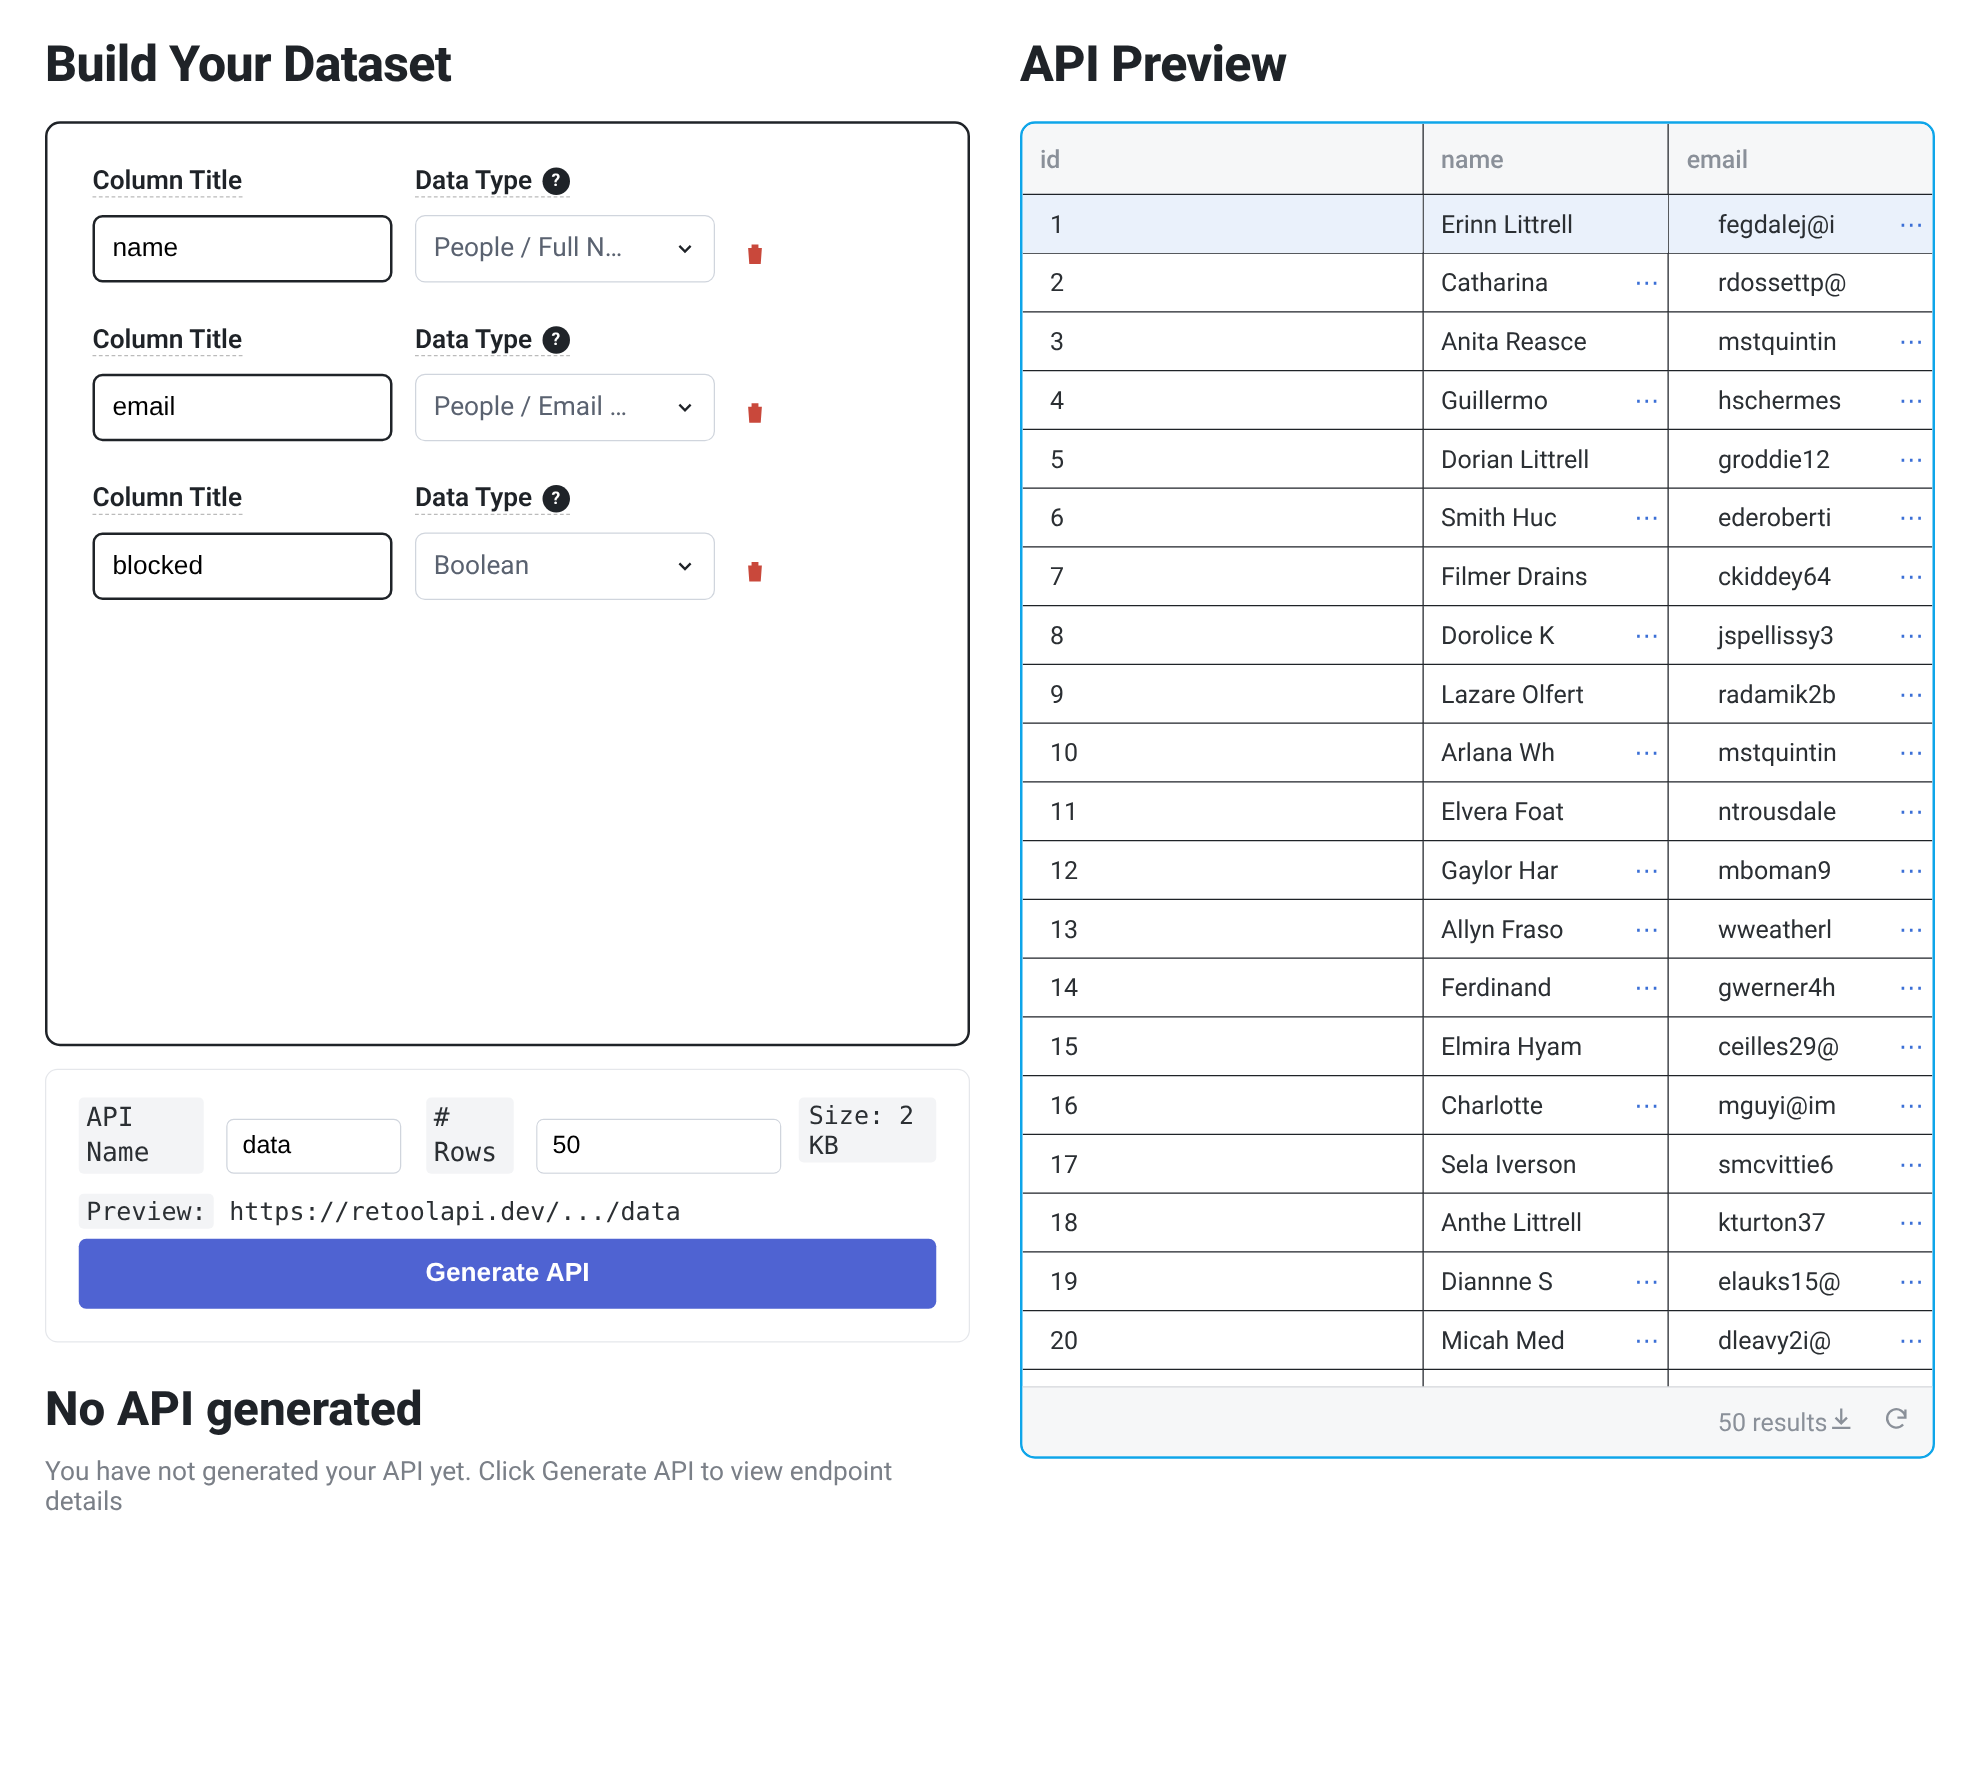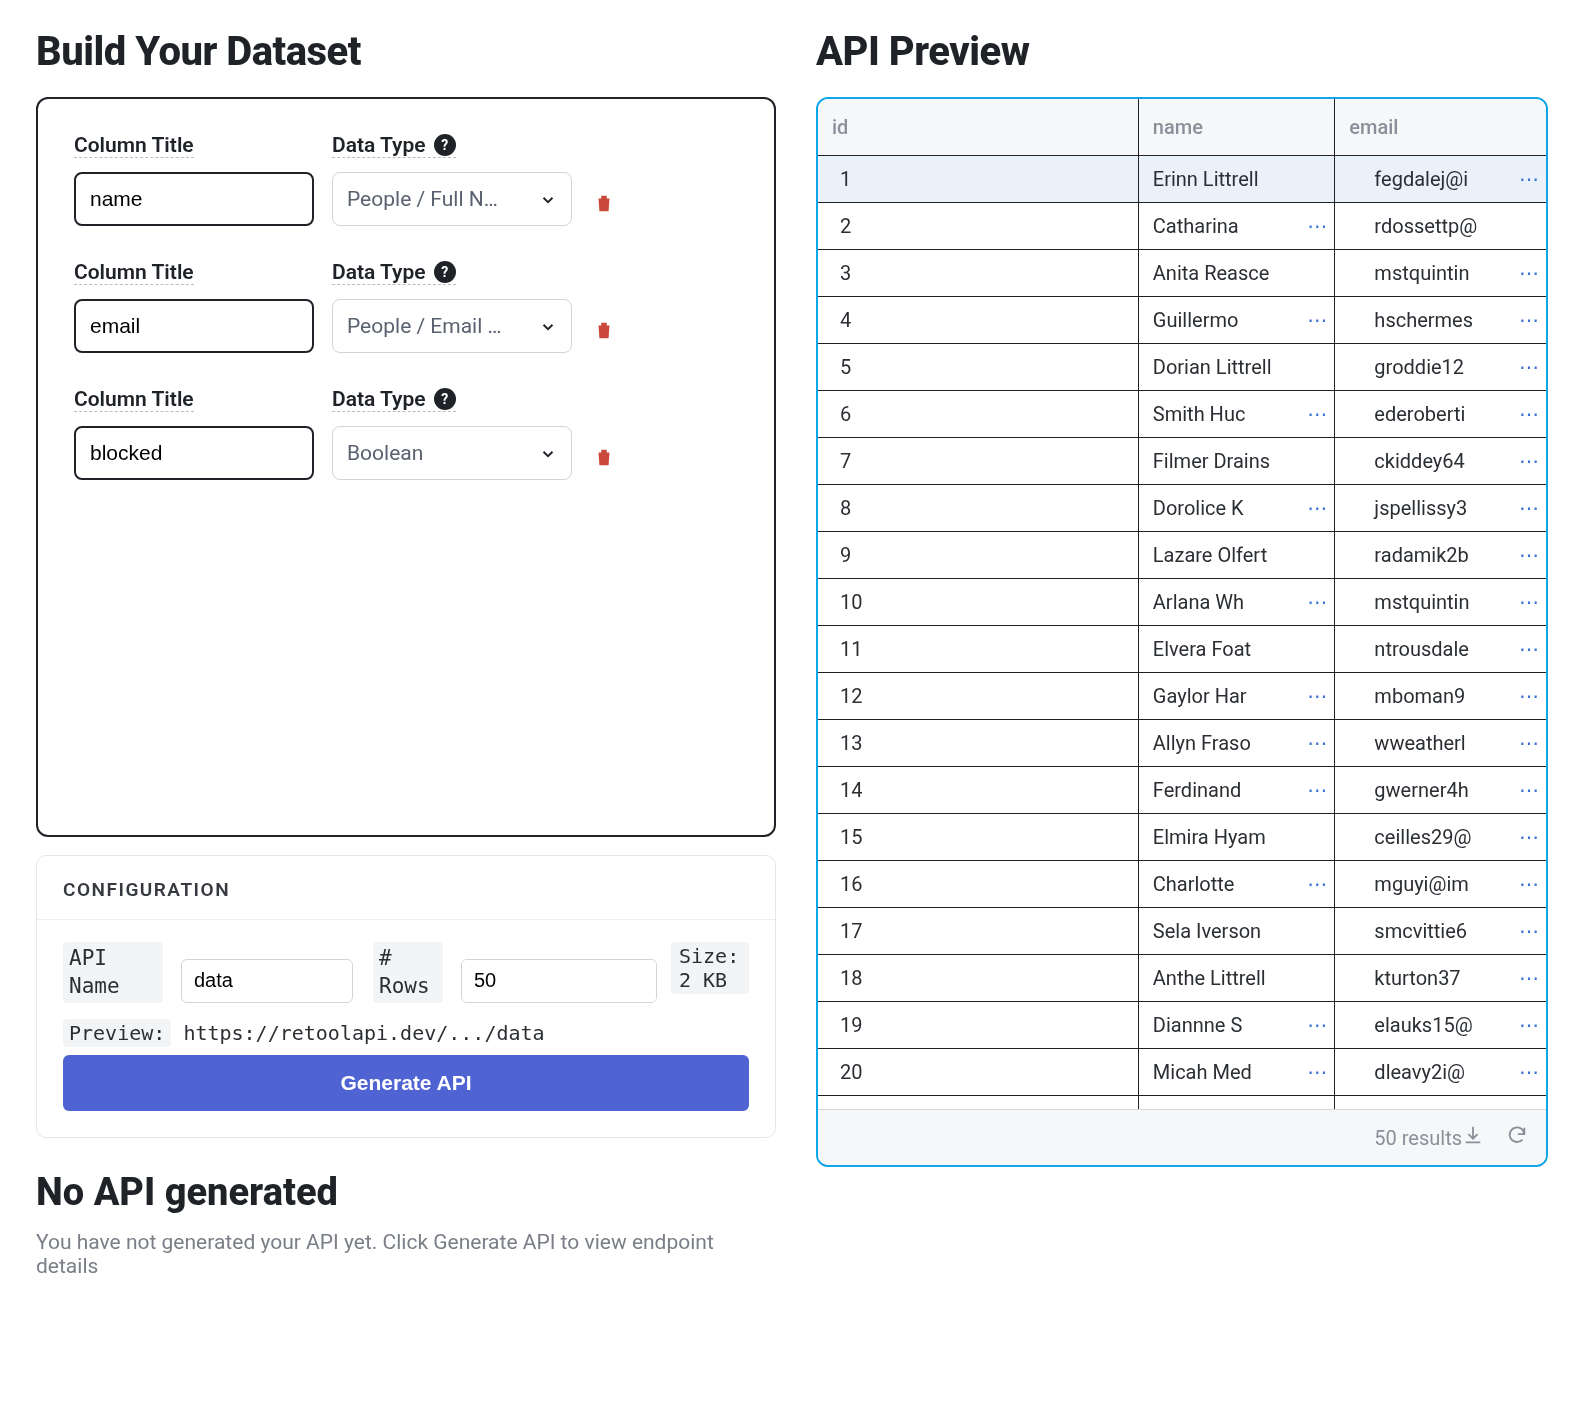--- a/index.html
+++ b/index.html
@@ -97,21 +97,21 @@
   }
   .cfg-label {
     font-family: ui-monospace, SFMono-Regular, Menlo, Consolas, monospace;
     font-size: 21px; background: #f3f4f6; padding: 2px 6px; border-radius: 4px;
     color: #2b2f33;
     line-height: 1.35;
   }
   .cfg-label-multi { width: 100px; }
   .cfg-input {
     height: 44px; border: 1px solid #d0d5dd; border-radius: 6px;
-    padding: 12px 12px; font-size: 20px; width: 172px;
+    padding: 12px 12px; font-size: 20px; width: 140px;
   }
   .cfg-input-num-wrap {
     display: flex; align-items: stretch; height: 44px;
     border: 1px solid #d0d5dd; border-radius: 6px; overflow: hidden;
     width: 196px;
   }
   .cfg-input-num {
     border: none; padding: 0 12px; font-size: 20px; flex: 1; outline: none;
   }
   .config-sub {
@@ -255,21 +255,20 @@
     </div>
     <div class="delete-btn">
       <svg viewBox="0 0 24 24">
               <path d="M6 7h12l-1 14H7L6 7zm3-3h6v3H9V4zM4 7h16" fill="#c9483b"></path>
             </svg>
     </div>
         </div>
       </div>
 
     <div class="config-panel">
-      <div class="config-header">CONFIGURATION</div>
       <div class="config-body">
         <div class="flex-between">
           <div class="config-row" style="margin-bottom:0">
             <span class="cfg-label cfg-label-multi" style="white-space:pre-line;">API
 Name</span>
             <input class="cfg-input" value="data" style="">
           </div>
           <div style="display:flex;flex-direction:row;align-items:flex-start;gap:14px;">
             <div class="config-row" style="margin-bottom:0">
               <span class="cfg-label cfg-label-multi" style="width:70px">#

